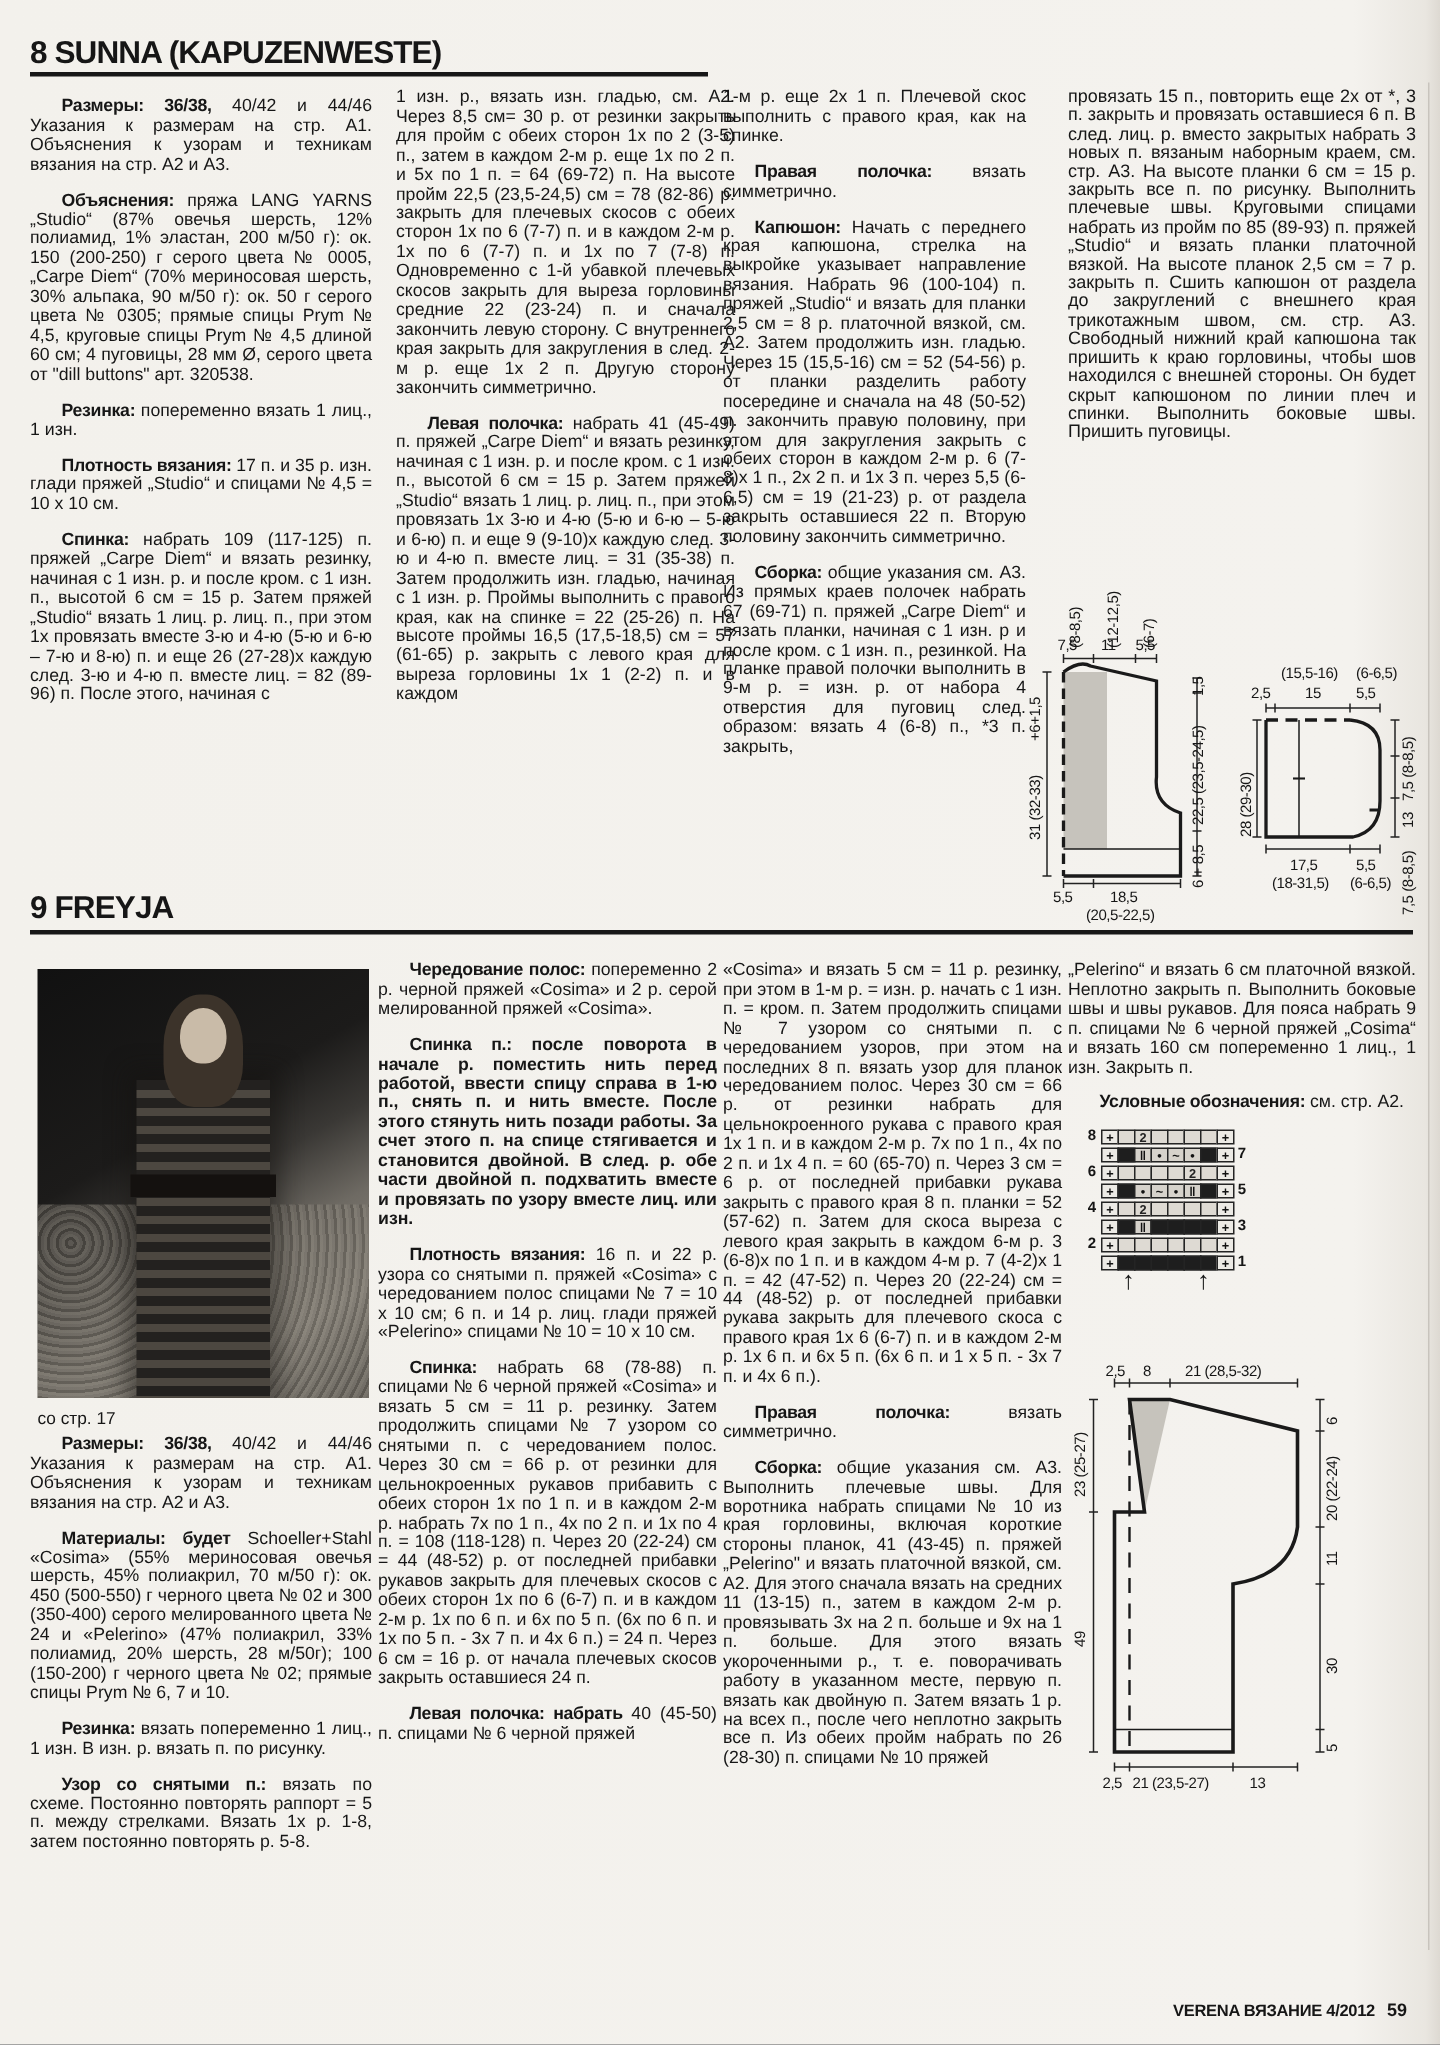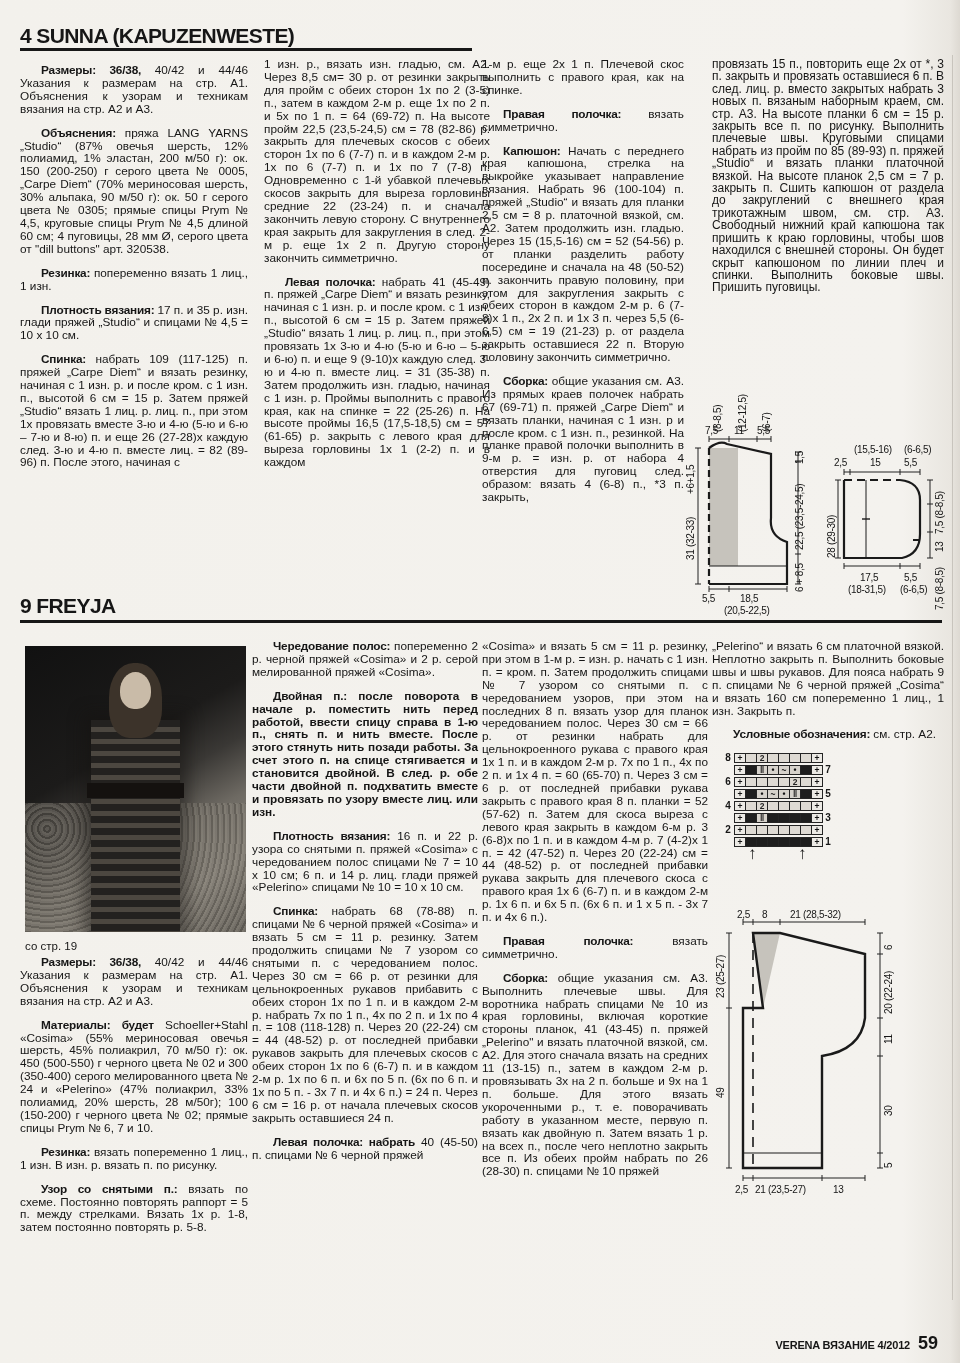--- a/index.html
+++ b/index.html
@@ -39,28 +39,28 @@
   .c-light{background:#dedad3;color:#242424;}
   .c-dark{background:#d6d2cb;color:#111;}
   .c-dark2{background:#1e1e1e;color:#eee;}
   .c-plus{background:#eceae5;color:#111;}
   .arrows{position:relative;height:24px;width:130px;margin-left:10px;}
   .arrows span{position:absolute;font-size:17px;font-weight:bold;top:0;}
   .arrow-a{left:26px;} .arrow-b{left:76px;}
   
   .footer{position:absolute;right:22px;top:1333px;display:flex;align-items:baseline;gap:8px;}
   .footer .mag{font-size:11px;font-weight:bold;letter-spacing:-0.2px;}
-  .footer .pg{font-size:18px;font-weight:bold;}
+  .footer .pg{font-size:12px;font-weight:bold;}
 </style>
 </head>
 <body>
 
 <div class="page">
 
-  <div class="sec-heading" style="left:20px;top:24px;">4 SUNNA (KAPUZENWESTE)</div>
+  <div class="sec-heading" style="left:20px;top:24px;">8 SUNNA (KAPUZENWESTE)</div>
   <div class="head-rule" style="left:20px;top:48px;width:452px;"></div>
 
   <div class="col" style="left:20px;top:64px;width:228px;">
       <p><b>Размеры: 36/38, </b>40/42 и 44/46 Указания к размерам на стр. А1. Объяснения к узорам и техникам вязания на стр. А2 и А3.</p>
       <p><b>Объяснения: </b>пряжа LANG YARNS „Studio“ (87% овечья шерсть, 12% полиамид, 1% эластан, 200 м/50 г): ок. 150 (200-250) г серого цвета № 0005, „Carpe Diem“ (70% мериносовая шерсть, 30% альпака, 90 м/50 г): ок. 50 г серого цвета № 0305; прямые спицы Prym № 4,5, круговые спицы Prym № 4,5 длиной 60 см; 4 пуговицы, 28 мм Ø, серого цвета от "dill buttons" арт. 320538.</p>
       <p><b>Резинка: </b>попеременно вязать 1 лиц., 1 изн.</p>
       <p><b>Плотность вязания: </b>17 п. и 35 р. изн. глади пряжей „Studio“ и спицами № 4,5 = 10 х 10 см.</p>
       <p><b>Спинка: </b>набрать 109 (117-125) п. пряжей „Carpe Diem“ и вязать резинку, начиная с 1 изн. р. и после кром. с 1 изн. п., высотой 6 см = 15 р. Затем пряжей „Studio“ вязать 1 лиц. р. лиц. п., при этом 1х провязать вместе 3-ю и 4-ю (5-ю и 6-ю – 7-ю и 8-ю) п. и еще 26 (27-28)х каждую след. 3-ю и 4-ю п. вместе лиц. = 82 (89-96) п. После этого, начиная с</p>
     </div>
   <div class="col" style="left:264px;top:58px;width:226px;">
@@ -145,31 +145,31 @@
   <div class="sec-heading" style="left:20px;top:594px;">9 FREYJA</div>
   <div class="head-rule" style="left:20px;top:620px;width:922px;"></div>
 
   <div class="photo">
     <div class="gravel"></div>
     <div class="figure"></div>
     <div class="hair"></div>
     <div class="face"></div>
     <div class="belt"></div>
   </div>
-  <div class="caption" style="left:25px;top:940px;">со стр. 19</div>
+  <div class="caption" style="left:25px;top:940px;">со стр. 17</div>
 
   <div class="col" style="left:20px;top:956px;width:228px;">
       <p><b>Размеры: 36/38, </b>40/42 и 44/46 Указания к размерам на стр. А1. Объяснения к узорам и техникам вязания на стр. А2 и А3.</p>
       <p><b>Материалы: будет </b>Schoeller+Stahl «Cosima» (55% мериносовая овечья шерсть, 45% полиакрил, 70 м/50 г): ок. 450 (500-550) г черного цвета № 02 и 300 (350-400) серого мелированного цвета № 24 и «Pelerino» (47% полиакрил, 33% полиамид, 20% шерсть, 28 м/50г); 100 (150-200) г черного цвета № 02; прямые спицы Prym № 6, 7 и 10.</p>
       <p><b>Резинка: </b>вязать попеременно 1 лиц., 1 изн. В изн. р. вязать п. по рисунку.</p>
       <p><b>Узор со снятыми п.: </b>вязать по схеме. Постоянно повторять раппорт = 5 п. между стрелками. Вязать 1х р. 1-8, затем постоянно повторять р. 5-8.</p>
     </div>
   <div class="col" style="left:252px;top:640px;width:226px;">
       <p><b>Чередование полос: </b>попеременно 2 р. черной пряжей «Cosima» и 2 р. серой мелированной пряжей «Cosima».</p>
-      <p class="bold-para"><b>Двойная п.: </b>после поворота в начале р. поместить нить перед работой, ввести спицу справа в 1-ю п., снять п. и нить вместе. После этого стянуть нить позади работы. За счет этого п. на спице стягивается и становится двойной. В след. р. обе части двойной п. подхватить вместе и провязать по узору вместе лиц. или изн.</p>
+      <p class="bold-para"><b>Спинка п.: </b>после поворота в начале р. поместить нить перед работой, ввести спицу справа в 1-ю п., снять п. и нить вместе. После этого стянуть нить позади работы. За счет этого п. на спице стягивается и становится двойной. В след. р. обе части двойной п. подхватить вместе и провязать по узору вместе лиц. или изн.</p>
       <p><b>Плотность вязания: </b>16 п. и 22 р. узора со снятыми п. пряжей «Cosima» с чередованием полос спицами № 7 = 10 х 10 см; 6 п. и 14 р. лиц. глади пряжей «Pelerino» спицами № 10 = 10 х 10 см.</p>
       <p><b>Спинка: </b>набрать 68 (78-88) п. спицами № 6 черной пряжей «Cosima» и вязать 5 см = 11 р. резинку. Затем продолжить спицами № 7 узором со снятыми п. с чередованием полос. Через 30 см = 66 р. от резинки для цельнокроенных рукавов прибавить с обеих сторон 1х по 1 п. и в каждом 2-м р. набрать 7х по 1 п., 4х по 2 п. и 1х по 4 п. = 108 (118-128) п. Через 20 (22-24) см = 44 (48-52) р. от последней прибавки рукавов закрыть для плечевых скосов с обеих сторон 1х по 6 (6-7) п. и в каждом 2-м р. 1х по 6 п. и 6х по 5 п. (6х по 6 п. и 1х по 5 п. - 3х 7 п. и 4х 6 п.) = 24 п. Через 6 см = 16 р. от начала плечевых скосов закрыть оставшиеся 24 п.</p>
       <p><b>Левая полочка: набрать </b>40 (45-50) п. спицами № 6 черной пряжей</p>
     </div>
   <div class="col" style="left:482px;top:640px;width:226px;">
       <p>«Cosima» и вязать 5 см = 11 р. резинку, при этом в 1-м р. = изн. р. начать с 1 изн. п. = кром. п. Затем продолжить спицами № 7 узором со снятыми п. с чередованием узоров, при этом на последних 8 п. вязать узор для планок чередованием полос. Через 30 см = 66 р. от резинки набрать для цельнокроенного рукава с правого края 1х 1 п. и в каждом 2-м р. 7х по 1 п., 4х по 2 п. и 1х 4 п. = 60 (65-70) п. Через 3 см = 6 р. от последней прибавки рукава закрыть с правого края 8 п. планки = 52 (57-62) п. Затем для скоса выреза с левого края закрыть в каждом 6-м р. 3 (6-8)х по 1 п. и в каждом 4-м р. 7 (4-2)х 1 п. = 42 (47-52) п. Через 20 (22-24) см = 44 (48-52) р. от последней прибавки рукава закрыть для плечевого скоса с правого края 1х 6 (6-7) п. и в каждом 2-м р. 1х 6 п. и 6х 5 п. (6х 6 п. и 1 х 5 п. - 3х 7 п. и 4х 6 п.).</p>
       <p><b>Правая полочка: </b>вязать симметрично.</p>
       <p><b>Сборка: </b>общие указания см. А3. Выполнить плечевые швы. Для воротника набрать спицами № 10 из края горловины, включая короткие стороны планок, 41 (43-45) п. пряжей „Pelerino" и вязать платочной вязкой, см. А2. Для этого сначала вязать на средних 11 (13-15) п., затем в каждом 2-м р. провязывать 3х на 2 п. больше и 9х на 1 п. больше. Для этого вязать укороченными р., т. е. поворачивать работу в указанном месте, первую п. вязать как двойную п. Затем вязать 1 р. на всех п., после чего неплотно закрыть все п. Из обеих пройм набрать по 26 (28-30) п. спицами № 10 пряжей</p>
     </div>
 

